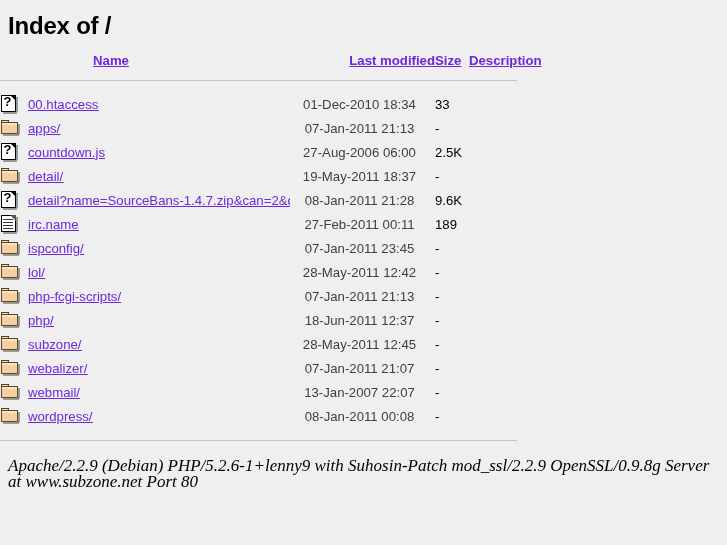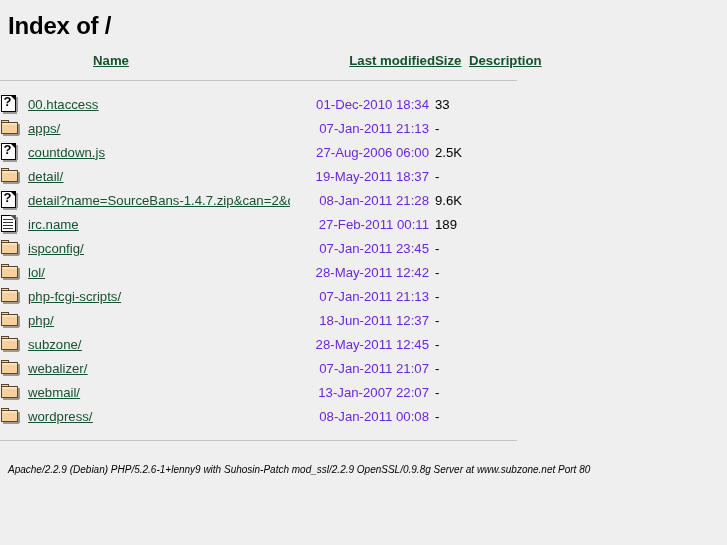--- a/index.html
+++ b/index.html
@@ -41,21 +41,21 @@
   }
   .index-table th {
     font-weight: bold;
     text-align: left;
     padding: 0;
     height: 28px;
     vertical-align: bottom;
   }
   .index-table th a,
   .index-table td a {
-    color: #14532d;
+    color: #6d28d9;
     text-decoration: underline;
   }
   .col-icon   { width: 28px; }
   .col-name   { width: 262px; }
   .col-date   { width: 145px; }
   .col-size   { width: 34px; }
   .col-desc   { width: 50px; }
 
   th.h-name   { text-align: center; padding-right: 96px; }
   th.h-date   { text-align: right; }
@@ -73,21 +73,21 @@
     width: 517px;
     height: 0;
   }
   .index-table td {
     padding: 0;
     height: 24px;
     vertical-align: middle;
     white-space: nowrap;
     font-size: 13.2px;
   }
-  td.c-date { text-align: right; padding-right: 6px; color: #6d28d9; }
+  td.c-date { text-align: center; padding-right: 6px; color: #404040; }
   td.c-size { padding-right: 4px; color: #000; }
   td.c-desc { text-align: left; }
   td.c-name { overflow: hidden; text-decoration: underline; }
   td.c-name a { white-space: nowrap; }
 
   
   .icon {
     display: inline-block;
     width: 20px;
     height: 22px;
@@ -206,25 +206,26 @@
   }
   .icon-text .t-edge {
     position: absolute;
     left: 16px; top: 4px;
     width: 2px; height: 15px;
     background: #9a9a9a;
   }
 
   .footer {
     font-style: italic;
-    font-size: 10px;
-    line-height: 23px;
+    font-size: 17px;
+    line-height: 16px;
     padding: 6px 0 0 8px;
     width: 710px;
     color: #000;
+    font-family: Liberation Serif, serif;
   }
 </style>
 </head>
 <body>
 
 <div class="page">
 
   <h1 class="page-title">Index of /</h1>
 
   <table class="index-table">

